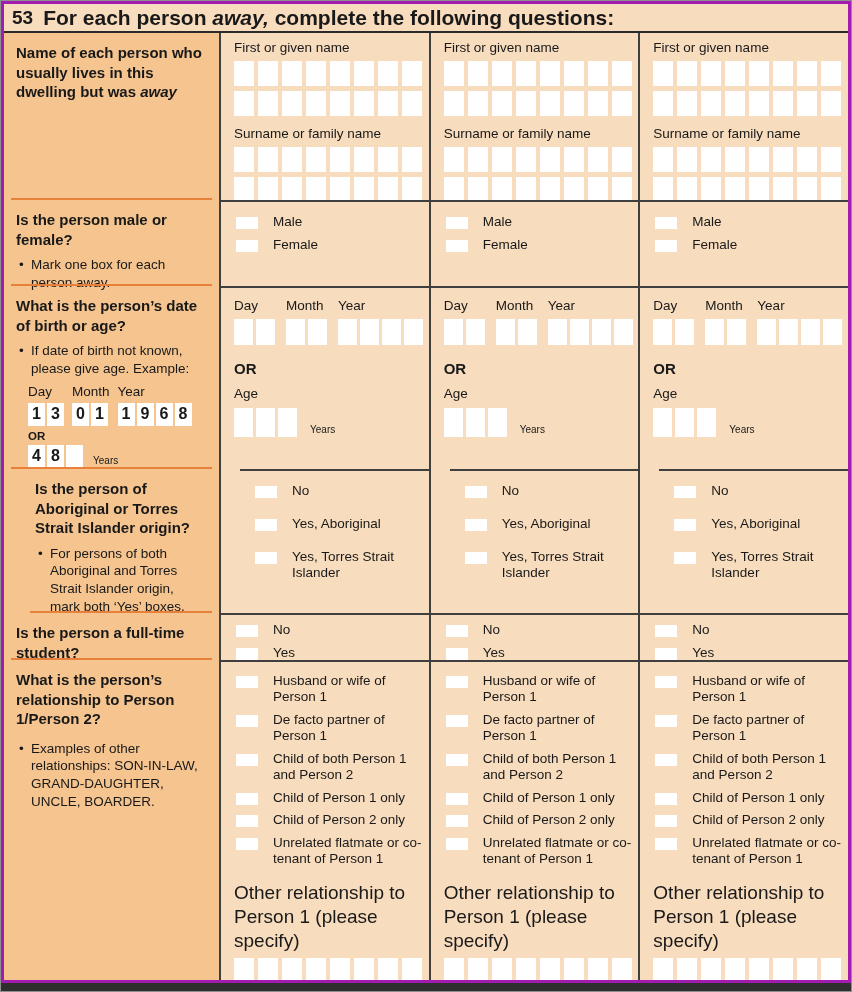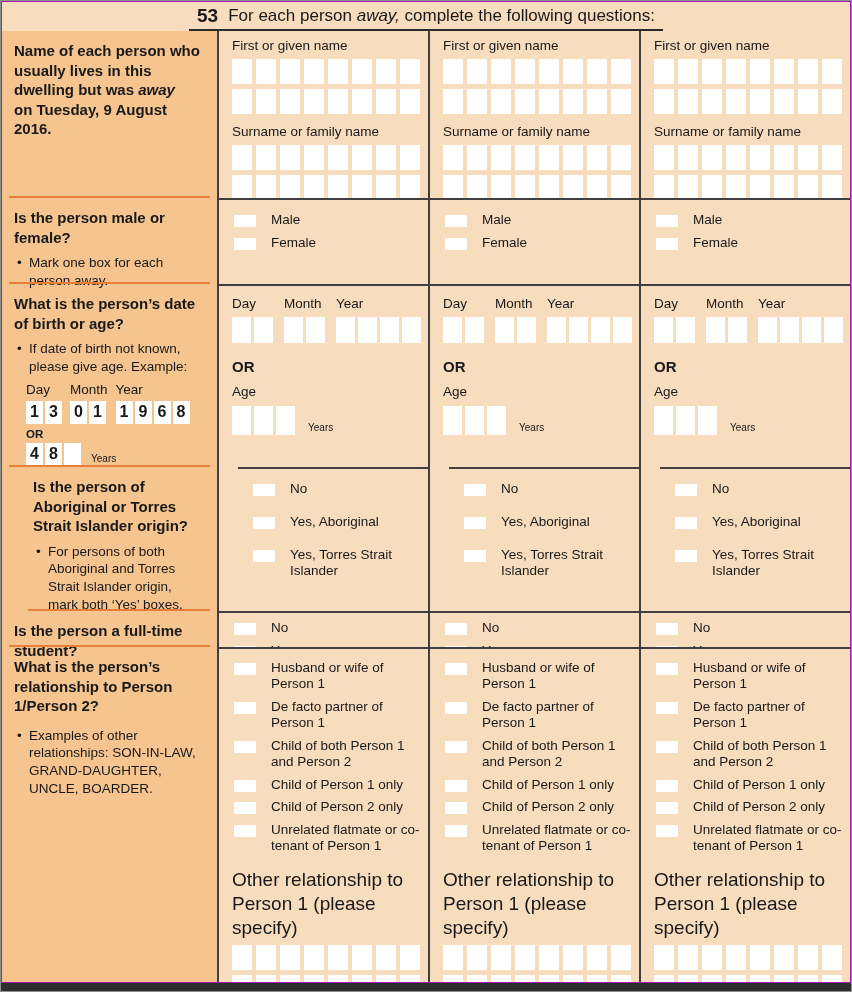--- a/index.html
+++ b/index.html
@@ -7,40 +7,40 @@
     --tan:#f5c48f;
     --orange:#e8803b;
     --line:#3f3f3f;
     --ink:#191919;
     --box:#ffffff;
   }
   *{box-sizing:border-box;margin:0;padding:0;}
   body{background:#555;font-family:"Liberation Sans",sans-serif;color:var(--ink);}
   .page{position:relative;width:852px;height:992px;background:#2e2e2e;overflow:hidden;}
   .outer-edge{position:absolute;inset:0;border:1px solid #8f8f8f;pointer-events:none;}
-  .frame{position:absolute;left:1px;top:1px;right:1px;bottom:9px;border:1px solid #a21caf;
-         background:var(--peach);display:flex;flex-direction:column;overflow:hidden;align-items:center;}
+  .frame{position:absolute;left:1px;top:1px;right:1px;bottom:9px;border:3px solid #a21caf;
+         background:var(--peach);display:flex;flex-direction:column;overflow:hidden;}
 
   
   .titlebar{flex:0 0 29px;display:flex;align-items:center;gap:10px;padding:0 8px;
             border-bottom:2px solid #2a2a2a;background:var(--peach);}
   .qnum{font-size:19px;font-weight:bold;}
-  .qtitle{font-size:17px;font-weight:normal;white-space:nowrap;}
+  .qtitle{font-size:21px;font-weight:bold;white-space:nowrap;}
   .qtitle i{font-style:italic;}
 
   
   .table{flex:1;display:flex;min-height:0;}
   .leftcol{flex:0 0 215px;background:var(--tan);display:flex;flex-direction:column;overflow:hidden;}
   .lcell{position:relative;padding:10px 10px 0 12px;}
   .lcell.sep::after{content:"";position:absolute;left:7px;right:7px;bottom:0;height:2px;background:var(--orange);}
   .person-col{flex:1 1 0;border-left:2px solid var(--line);background:var(--peach);
               display:flex;flex-direction:column;overflow:hidden;}
   .acell{padding:7px 6px 0 13px;overflow:hidden;}
   .acell + .acell{border-top:2px solid var(--line);}
-  .h1{height:167px;} .h2{height:86px;} .h3{height:183px;} .h4{height:144px;margin-left:19px;} .h5{height:36px;} .h6{flex:1;}
+  .h1{height:167px;} .h2{height:86px;} .h3{height:183px;} .h4{height:144px;margin-left:19px;} .h5{height:47px;} .h6{flex:1;}
 
   
   .q{font-weight:bold;font-size:15px;line-height:1.3;}
   .bullet{display:flex;font-size:13.5px;line-height:1.32;margin-top:7px;}
   .bullet .dot{flex:0 0 15px;padding-left:3px;}
   .bullet .btext{flex:1;padding-right:2px;}
 
   
   .flabel{font-size:13.5px;line-height:1.2;}
 
@@ -93,21 +93,21 @@
     <div class="titlebar">
       <span class="qnum">53</span>
       <span class="qtitle"><span>For each person </span><i>away,</i><span> complete the following questions:</span></span>
     </div>
 
     <div class="table">
 
       <div class="leftcol">
 
         <div class="lcell h1 sep">
-          <p class="q"><span>Name of each person who usually lives in this dwelling but was </span><i>away</i><br><span>on Tuesday, 9 August 2016.</span></p>
+          <p class="q"><span>Name of each person who usually lives in this dwelling but was </span><i>away</i><br></p>
         </div>
 
         <div class="lcell h2 sep">
           <p class="q">Is the person male or female?</p>
           <div class="bullet">
             <span class="dot">•</span>
             <span class="btext">Mark one box for each person away.</span>
           </div>
         </div>
 

